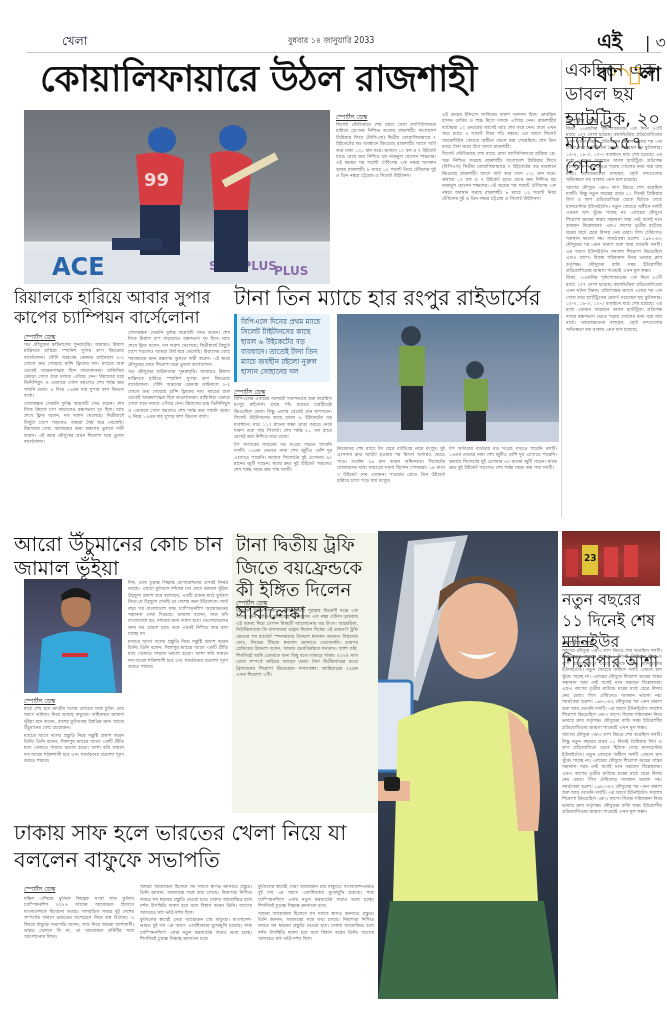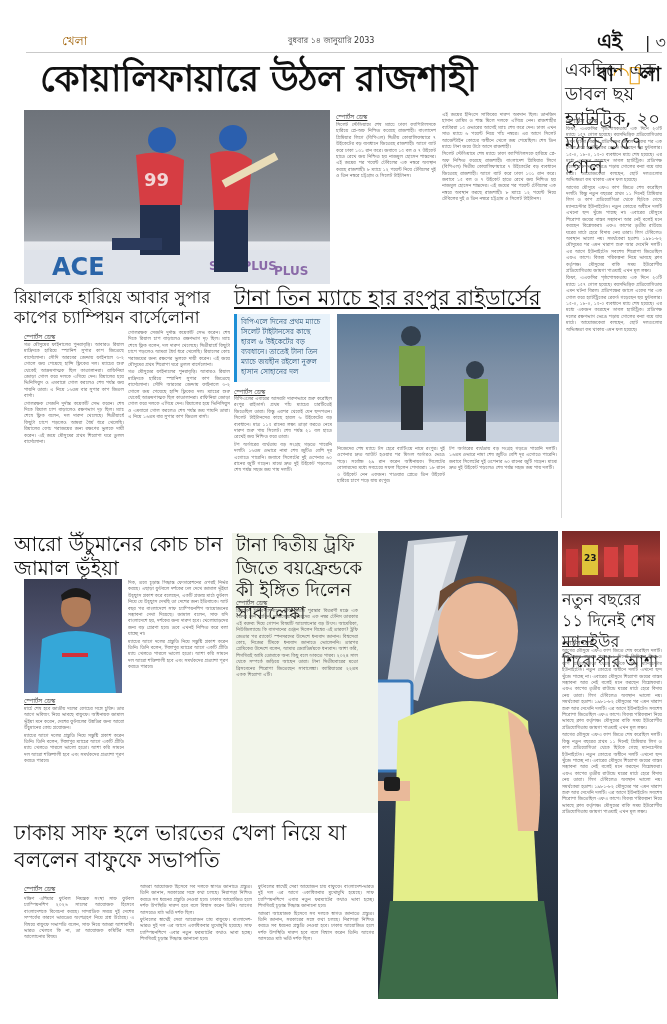--- a/index.html
+++ b/index.html
@@ -3,21 +3,21 @@
 <meta charset="utf-8">
 <style>
   * { box-sizing: border-box; margin: 0; padding: 0; }
   html, body { width: 667px; height: 1024px; background: #ffffff; overflow: hidden; }
   body { font-family: "DejaVu Sans", sans-serif; color: #1a1a1a; position: relative; }
 
   .abs { position: absolute; }
 
   
   .masthead { left: 0; top: 0; width: 667px; height: 52px; }
-  .section-name { left: 62px; top: 32px; font-size: 12px; color: #a16207; }
+  .section-name { left: 62px; top: 32px; font-size: 12px; color: #0f172a; }
   .date-line { left: 288px; top: 34px; font-size: 8px; color: #333; }
   .logo { left: 597px; top: 26px; font-size: 20px; font-weight: bold; color: #111; letter-spacing: -0.5px; }
   .logo .dot { color: #e8a21a; }
   .page-no { left: 645px; top: 30px; font-size: 16px; color: #222; }
   .rule-top { left: 26px; top: 52px; width: 636px; height: 1px; background: #c9c9c9; }
 
   
   .hl { font-family: "DejaVu Sans", sans-serif; color: #111; line-height: 1.15; }
   .main-hl { left: 40px; top: 58px; width: 440px; font-size: 36px; font-weight: bold; letter-spacing: -0.5px; white-space: nowrap; }
   .side-hl { left: 565px; top: 58px; width: 100px; font-size: 18px; line-height: 1.35; }
@@ -35,21 +35,21 @@
   .photo-sabalenka { left: 378px; top: 531px; width: 180px; height: 468px;
      background: linear-gradient(180deg, #3a4556 0%, #505f76 25%, #2f3b4c 60%, #222c38 100%); }
   .photo-manu { left: 562px; top: 531px; width: 98px; height: 55px;
      background: linear-gradient(180deg, #7a2a28 0%, #a43a34 50%, #8a2d2a 100%); }
 
   
   .col { position: absolute; font-size: 4.6px; line-height: 6.4px; color: #555; text-align: justify; overflow: hidden; }
   .col p { margin-bottom: 1px; }
 
   .hl-2 { font-size: 17px; text-align: left; line-height: 1.2; }
-  .hl-3 { font-size: 21px; white-space: nowrap; text-decoration: underline; }
+  .hl-3 { font-size: 21px; white-space: nowrap; }
 
   .callout { left: 234px; top: 314px; width: 96px; height: 68px; background: #e8f2fa; border-left: 3px solid #1d8fd6; padding: 3px 4px; font-size: 7.2px; line-height: 10px; color: #1e4a6e; }
 
   .sabalenka-box { left: 232px; top: 533px; width: 150px; height: 280px; background: #f2f5ea; }
   .hl-4 { font-size: 18px; line-height: 1.25; }
 
   .hl-5 { font-size: 21px; text-align: left; line-height: 1.3; }
 
   .hl-manu { font-size: 16px; line-height: 1.3; }
 

